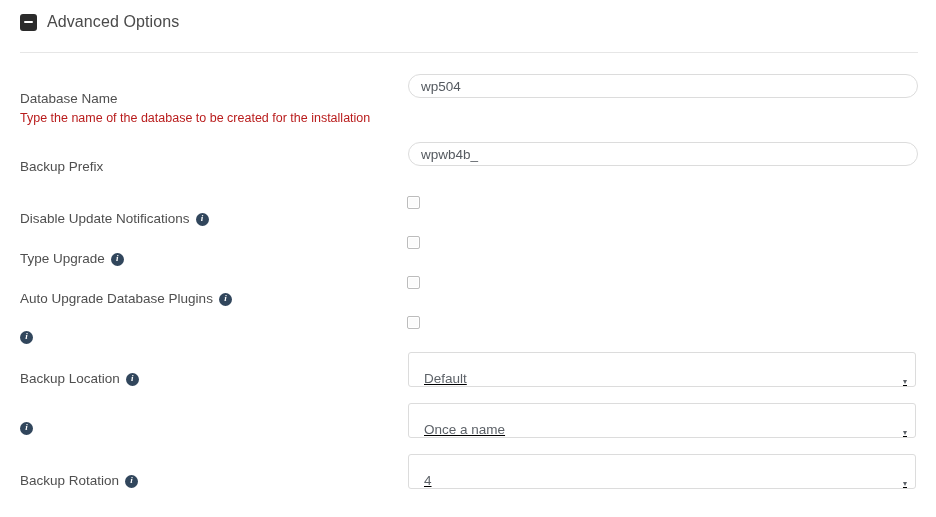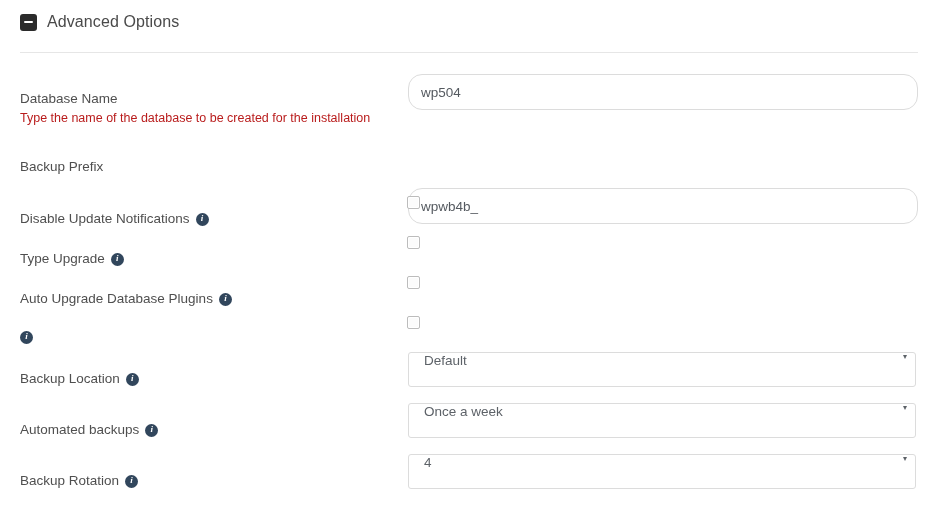--- a/index.html
+++ b/index.html
@@ -112,21 +112,21 @@
     position: relative;
     top: 0.5px;
   }
   .info-icon span { position: relative; top: -0.5px; }
 
   
   .text-input {
     position: absolute;
     left: 408px;
     width: 510px;
-    height: 36px;
+    height: 24px;
     background: #ffffff;
     border: 1px solid #dcdcdc;
     border-radius: 14px;
     font-family: "Liberation Sans", sans-serif;
     font-size: 13.5px;
     color: #555a60;
     padding: 0 12px;
     outline: none;
   }
 
@@ -150,22 +150,23 @@
   
   .select-wrap {
     position: absolute;
     left: 408px;
     width: 508px;
     height: 35px;
     border: 1px solid #dcdcdc;
     border-radius: 3px;
     background: #ffffff;
     display: flex;
-    align-items: flex-start;
+    align-items: flex-end;
     cursor: pointer;
+    text-decoration: underline;
   }
   .select-value {
     font-size: 13.5px;
     color: #5d6268;
     padding-left: 15px;
     flex: 1 1 auto;
     white-space: nowrap;
     overflow: hidden;
   }
   .select-caret {
@@ -193,21 +194,21 @@
       <div class="field-label">Database Name</div>
       <div class="field-help">Type the name of the database to be created for the installation</div>
     </div>
     <input class="text-input" style="top: 0px;" type="text" value="wp504">
   </div>
 
   <div class="row" style="top:142px;">
     <div class="label-col">
       <div class="field-label">Backup Prefix</div>
     </div>
-    <input class="text-input" style="top: 0px; margin-top: 46px;" type="text" value="wpwb4b_">
+    <input class="text-input" style="top: 0px;" type="text" value="wpwb4b_">
   </div>
 
   <div class="row" style="top:194px;">
     <div class="label-col">
       <div class="field-label">
         <span>Disable Update Notifications</span>
         <span class="info-icon">
             <span>i</span>
           </span>
       </div>
@@ -261,28 +262,27 @@
     </div>
     <div class="select-wrap" style="top:-2px;">
       <span class="select-value">Default</span>
       <span class="select-caret">▾</span>
     </div>
   </div>
 
   <div class="row" style="top:405px;">
     <div class="label-col">
       <div class="field-label">
-        <span>Automated backups</span>
         <span class="info-icon">
             <span>i</span>
           </span>
       </div>
     </div>
     <div class="select-wrap" style="top:-2px;">
-      <span class="select-value">Once a week</span>
+      <span class="select-value">Once a name</span>
       <span class="select-caret">▾</span>
     </div>
   </div>
 
   <div class="row" style="top:456px;">
     <div class="label-col">
       <div class="field-label">
         <span>Backup Rotation</span>
         <span class="info-icon">
             <span>i</span>

